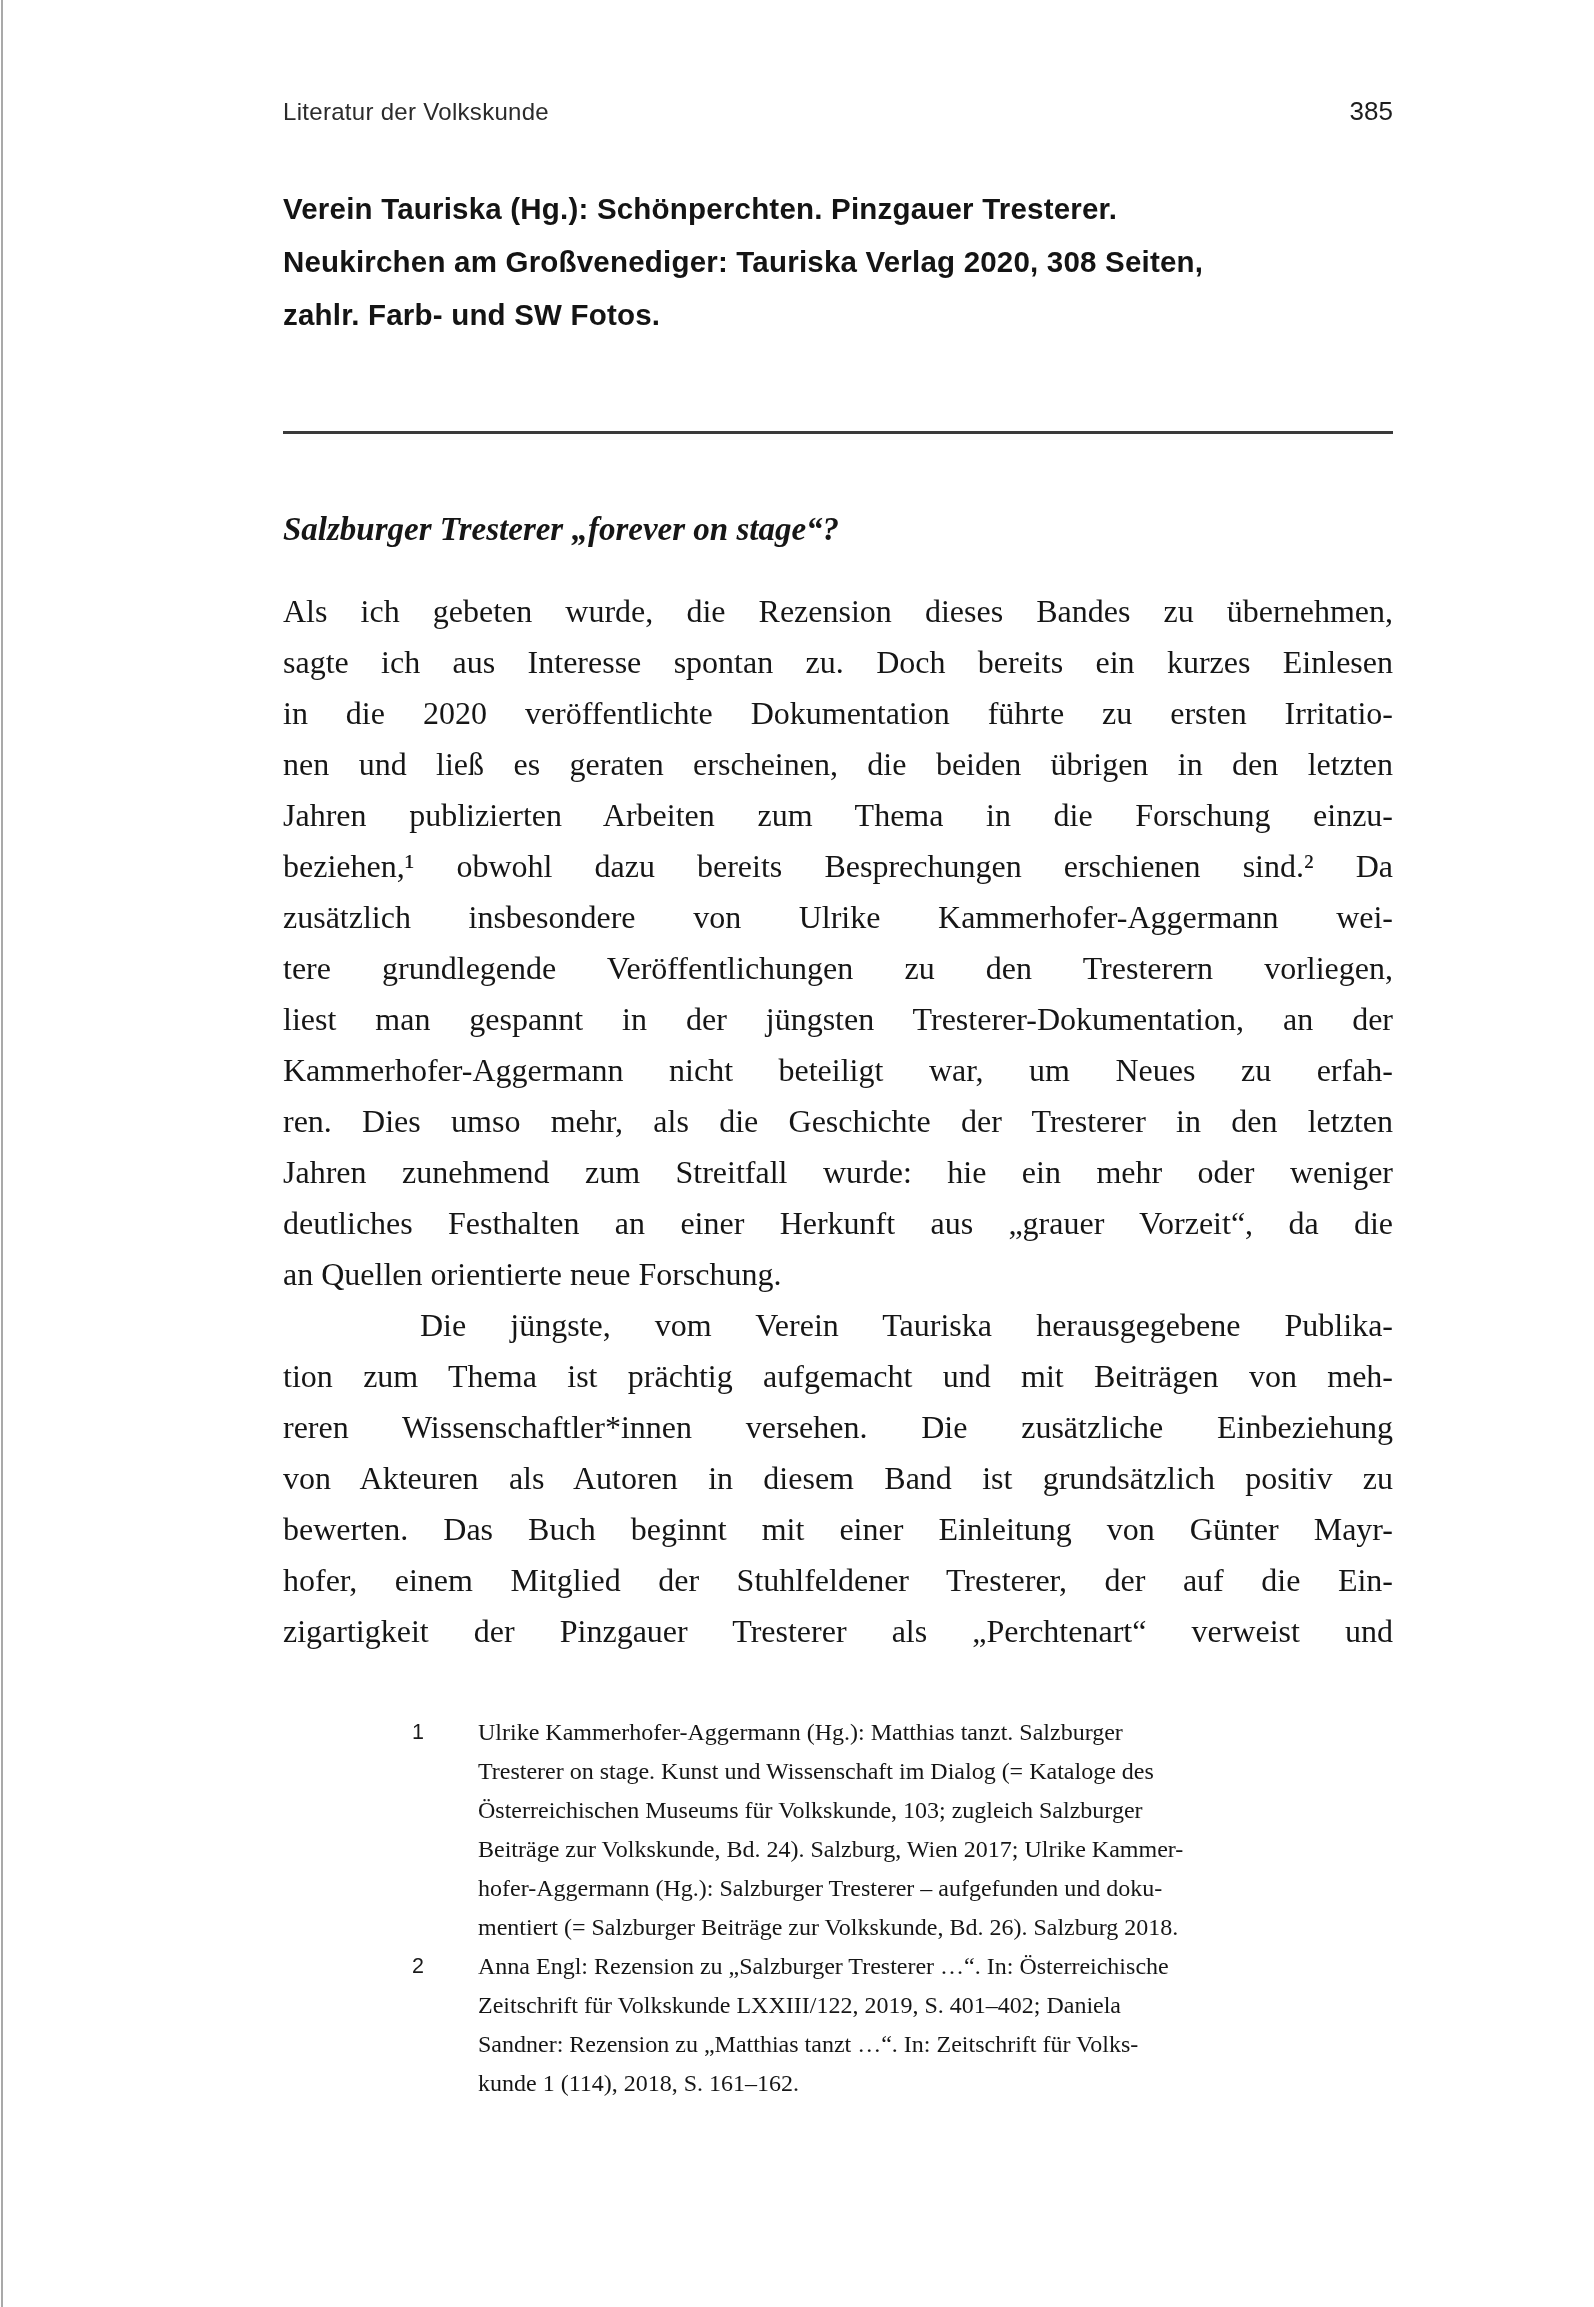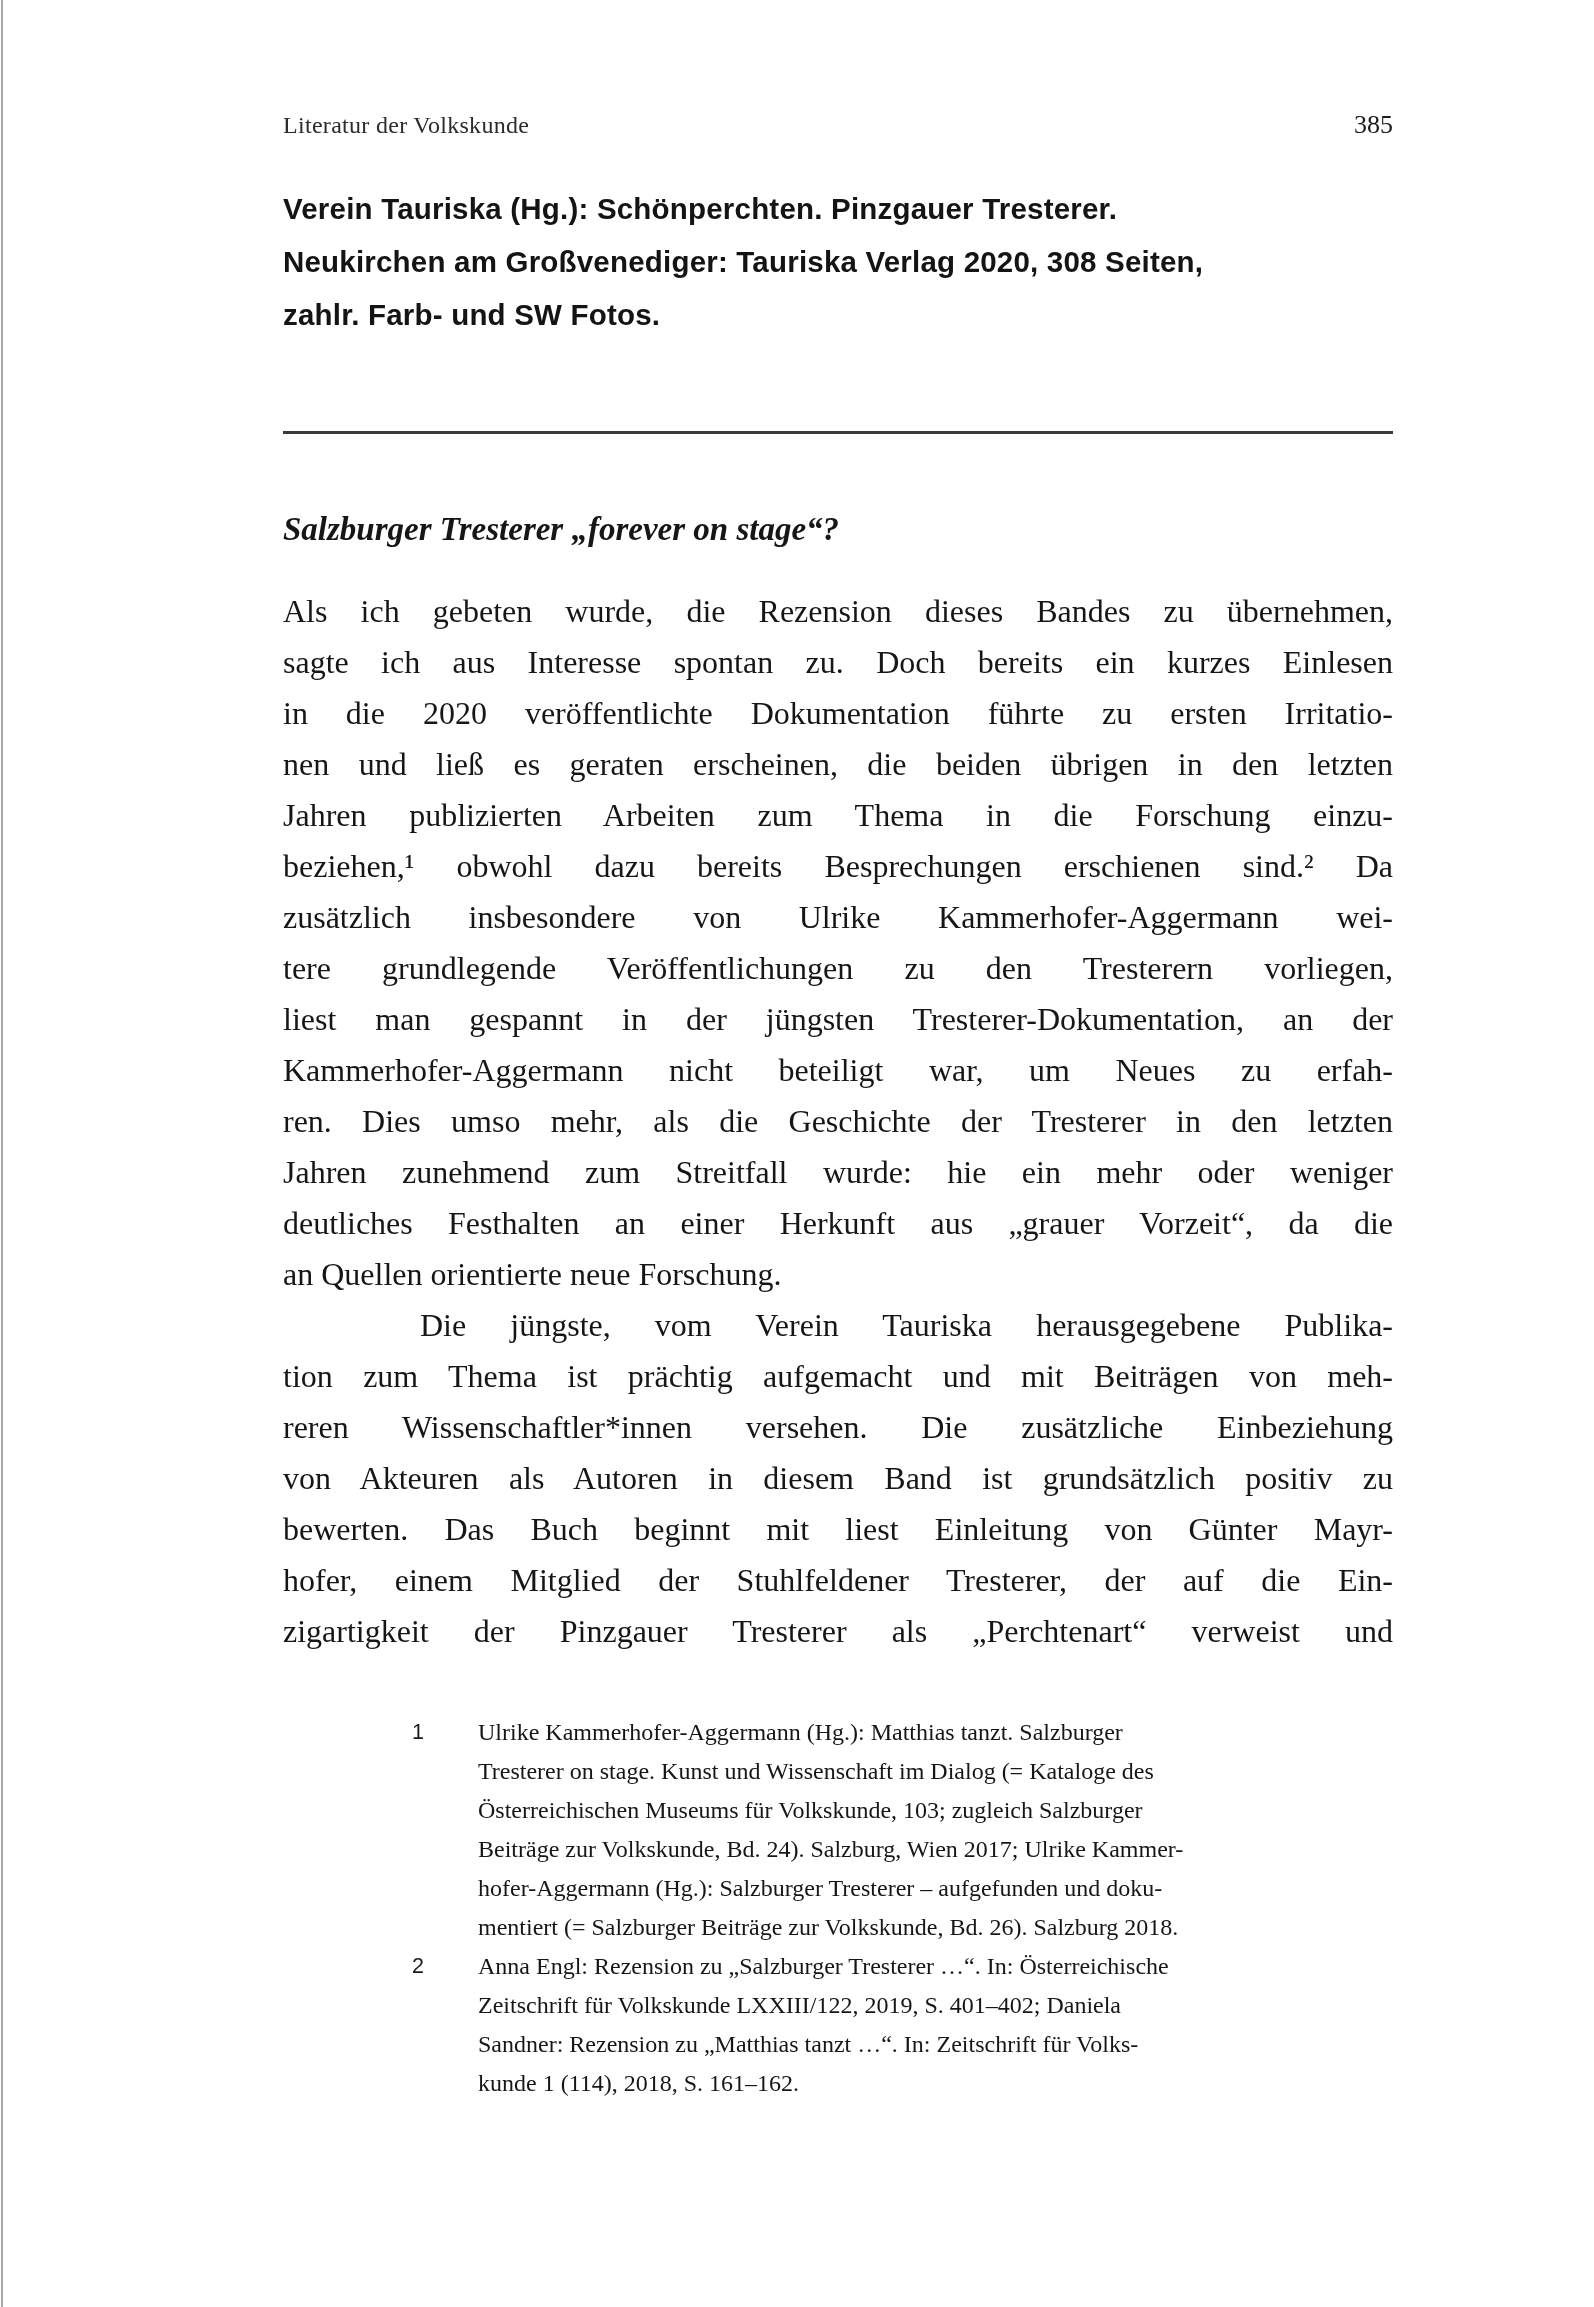--- a/index.html
+++ b/index.html
@@ -12,26 +12,26 @@
     font-kerning: normal;
   }
   .edge-line {
     position: absolute;
     left: 0.8px; top: 0;
     width: 2.4px; height: 100%;
     background: #a9a9a9;
   }
   .header-row {
     position: absolute;
-    left: 283px; top: 110px;
+    left: 283px; top: 96px;
     width: 1110px;
     display: flex;
     justify-content: space-between;
     align-items: baseline;
-    font-family: Liberation Serif, serif;
+    font-family: Liberation Sans, sans-serif;
   }
   .header-title {
     font-size: 24px;
     letter-spacing: 0.3px;
     color: #2b2b2b;
   }
   .page-number {
     font-size: 26px;
     color: #1d1d1d;
   }
@@ -131,21 +131,21 @@
     <div class="line just">liest man gespannt in der jüngsten Tresterer-Dokumentation, an der</div>
     <div class="line just">Kammerhofer-Aggermann nicht beteiligt war, um Neues zu erfah-</div>
     <div class="line just">ren. Dies umso mehr, als die Geschichte der Tresterer in den letzten</div>
     <div class="line just">Jahren zunehmend zum Streitfall wurde: hie ein mehr oder weniger</div>
     <div class="line just">deutliches Festhalten an einer Herkunft aus „grauer Vorzeit“, da die</div>
     <div class="line">an Quellen orientierte neue Forschung.</div>
     <div class="line just indent">Die jüngste, vom Verein Tauriska herausgegebene Publika-</div>
     <div class="line just">tion zum Thema ist prächtig aufgemacht und mit Beiträgen von meh-</div>
     <div class="line just">reren Wissenschaftler*innen versehen. Die zusätzliche Einbeziehung</div>
     <div class="line just">von Akteuren als Autoren in diesem Band ist grundsätzlich positiv zu</div>
-    <div class="line just">bewerten. Das Buch beginnt mit liest Einleitung von Günter Mayr-</div>
+    <div class="line just">bewerten. Das Buch beginnt mit einer Einleitung von Günter Mayr-</div>
     <div class="line just">hofer, einem Mitglied der Stuhlfeldener Tresterer, der auf die Ein-</div>
     <div class="line just">zigartigkeit der Pinzgauer Tresterer als „Perchtenart“ verweist und</div>
   </div>
 
   <div class="footnotes">
     <div class="fn">
       <div class="fn-marker">1</div>
       <div class="fn-lines">
         <div class="line">Ulrike Kammerhofer-Aggermann (Hg.): Matthias tanzt. Salzburger</div>
         <div class="line">Tresterer on stage. Kunst und Wissenschaft im Dialog (= Kataloge des</div>

